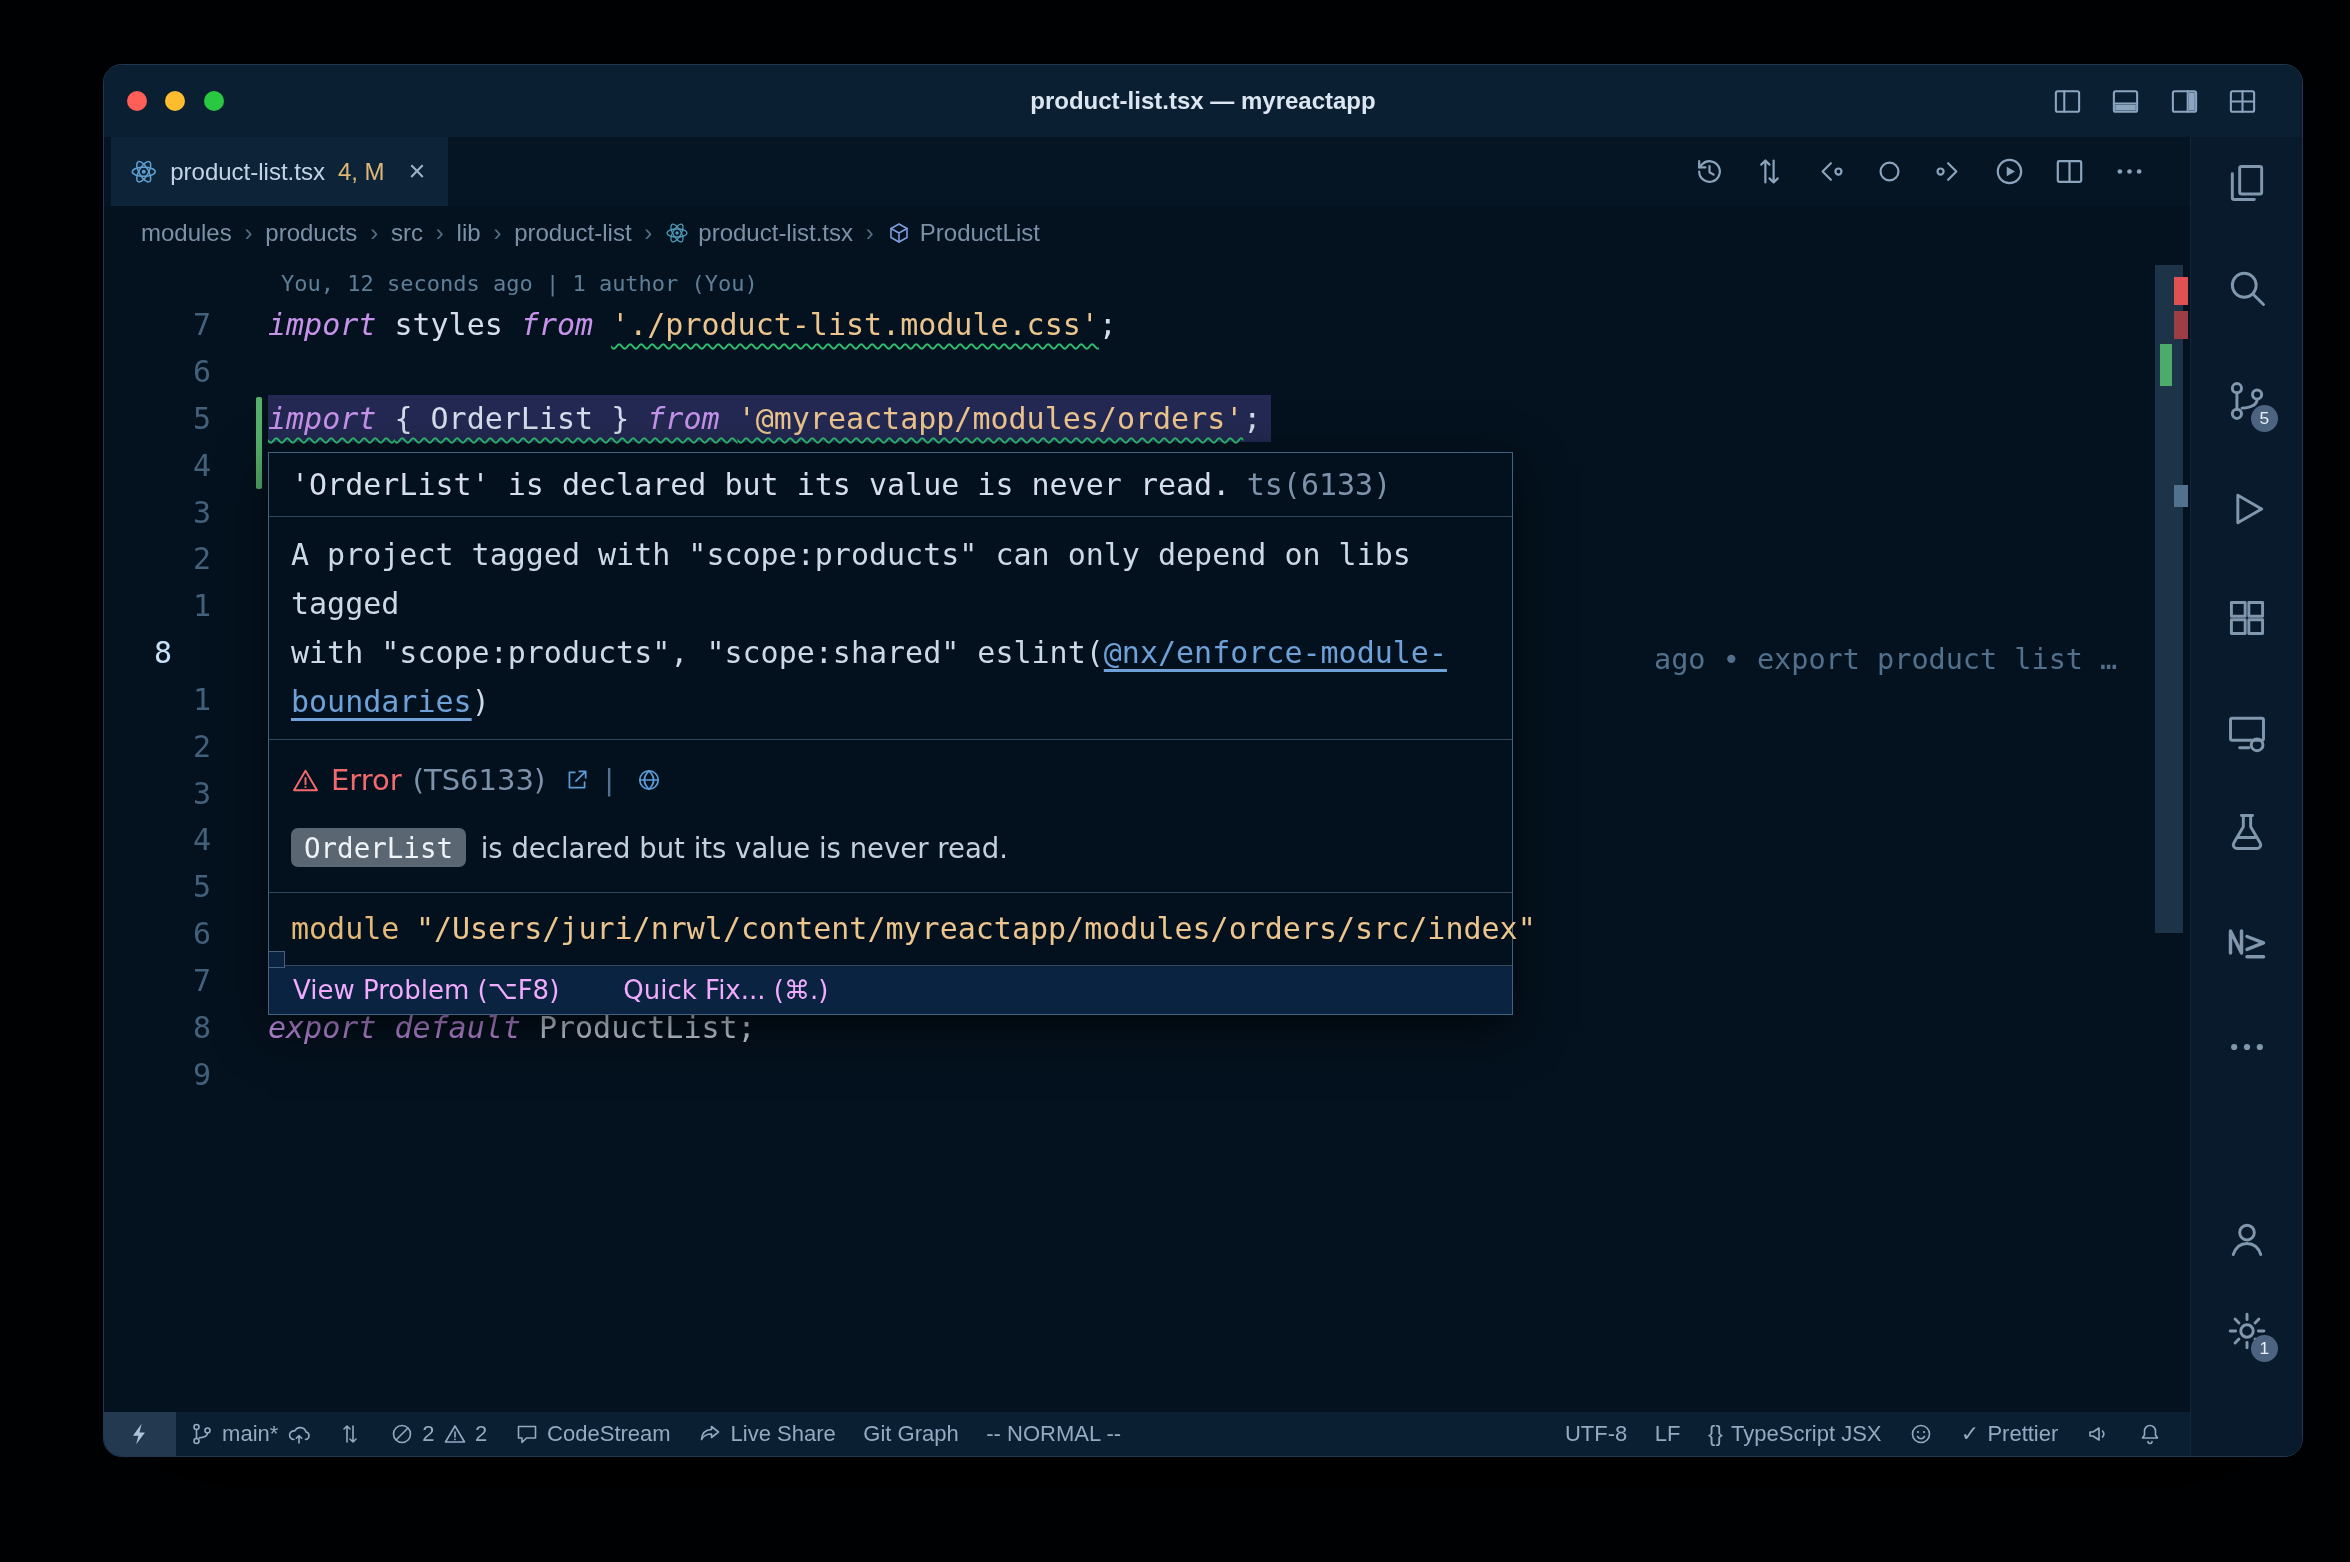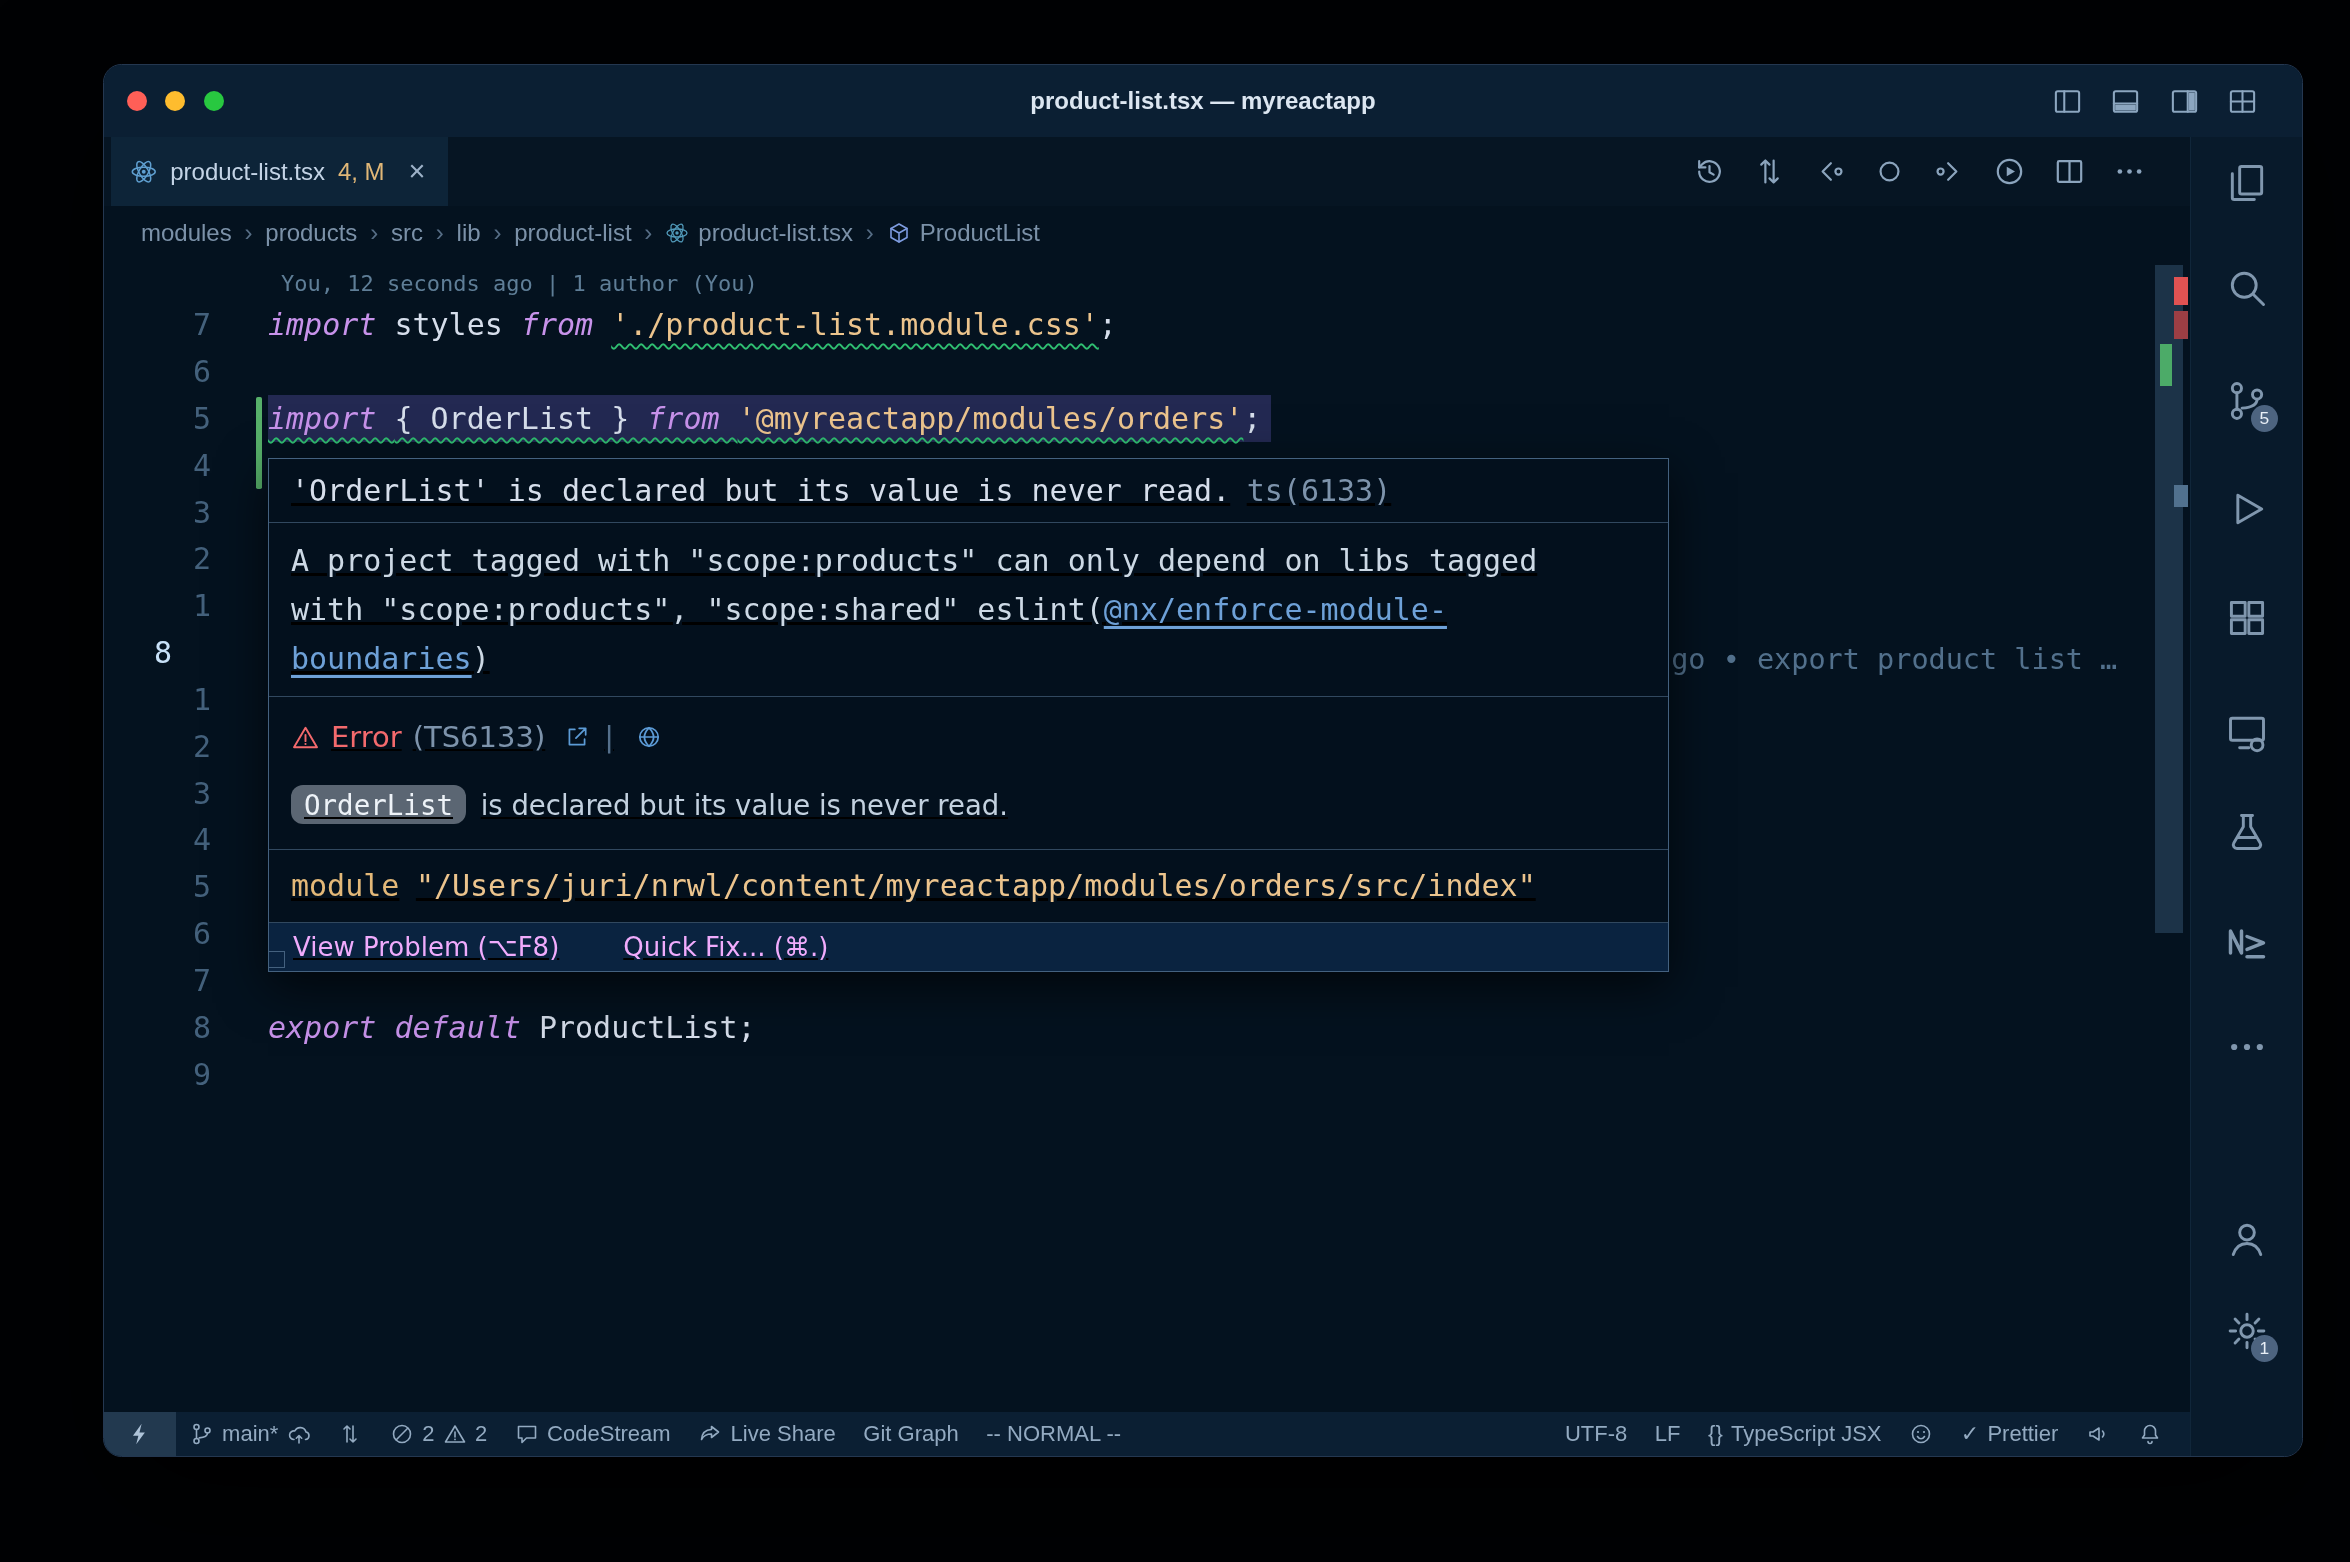--- a/index.html
+++ b/index.html
@@ -66,37 +66,37 @@
   .inline-blame { position:absolute; left:1550px; top:7px; line-height:47px; font-size:28.5px; color:#52708c; white-space:pre; }
 
   .scroll-thumb { position:absolute; right:7.3px; top:5.5px; width:27.5px; height:668px; background:rgba(86,130,170,0.30); }
   .ruler-mark { position:absolute; }
   .mark-red   { right:1.8px;  top:18.4px;  width:14.7px; height:27.5px; background:#e05252; }
   .mark-red2  { right:1.8px;  top:52px;  width:14.7px; height:27.5px; background:#9c3e44; }
   .mark-green { right:18.4px; top:85px;  width:12px; height:42px; background:#4cab68; }
   .mark-gray  { right:1.8px;  top:226px; width:14.7px; height:22px; background:#51718e; }
 
   
-  .hover-popup { position:absolute; left:164px; top:199px; width:1401px; background:#03101d;
-                 border:0.9px solid #44617f; box-shadow:0 14.7px 46px rgba(0,0,0,.65); z-index:5;text-decoration:underline; }
+  .hover-popup { position:absolute; left:164px; top:193px; width:1245px; background:#03101d;
+                 border:0.9px solid #44617f; box-shadow:0 14.7px 46px rgba(0,0,0,.65); z-index:5; }
   .hv-sec { border-bottom:0.9px solid #31485f; }
   .hv-sec1 { height:64px; display:flex; align-items:center; gap:16.5px; font-size:30px; padding:0 22px; }
   .hv-msg { color:#d6deeb; }
   .hv-src { color:#7d93ab; }
   .hv-sec2 { padding:13px 22px; font-size:30px; line-height:49px; color:#cdd9e5; }
   .hv-link { color:#6ea1d8; text-decoration:underline; text-underline-offset:5.5px; cursor:pointer; }
   .hv-sec3 { padding:14.7px 22px 18.4px; }
   .hv-error-row { display:flex; align-items:center; gap:11px; height:51px; font-family:"DejaVu Sans",sans-serif; font-size:29px; }
   .warn-ic { width:29px; height:29px; color:#f36a6d; }
   .err-label { color:#f36a6d; }
   .err-code { color:#7d93ab; }
   .link-ic { width:26px; height:26px; color:#5c9bd6; margin-left:7.3px; cursor:pointer; }
   .err-div { color:#55708c; margin:0 3.7px; }
   .hv-detail-row { display:flex; align-items:center; gap:14.7px; margin-top:16.5px; height:51px; }
-  .hv-badge { background:#5b6673; color:#eef3f8; font-size:27.5px; padding:3.7px 13px; border-radius:12px; font-family:"DejaVu Sans Mono",monospace; }
+  .hv-badge { background:#5b6673; color:#eef3f8; font-size:27.5px; padding:3.7px 13px; border-radius:7px; font-family:"DejaVu Sans Mono",monospace; }
   .hv-detail-text { font-family:"DejaVu Sans",sans-serif; font-size:27.5px; color:#c3d1df; }
   .hv-sec4 { height:73px; display:flex; align-items:center; font-size:30px; padding:0 22px; }
   .mod-kw { color:#e3b878; margin-right:16.5px; }
   .mod-path { color:#ecc48d; }
   .hv-actions { height:48px; background:#0a2340; display:flex; align-items:center; gap:64px; padding:0 24px;
                 font-family:"DejaVu Sans",sans-serif; font-size:26px; color:#f0abfc; }
   .hv-action { cursor:pointer; }
   .hover-resize { position:absolute; left:164px; top:692px; width:16.5px; height:16.5px; background:#0a2340; border:0.9px solid #44617f; z-index:5; }
 
   

